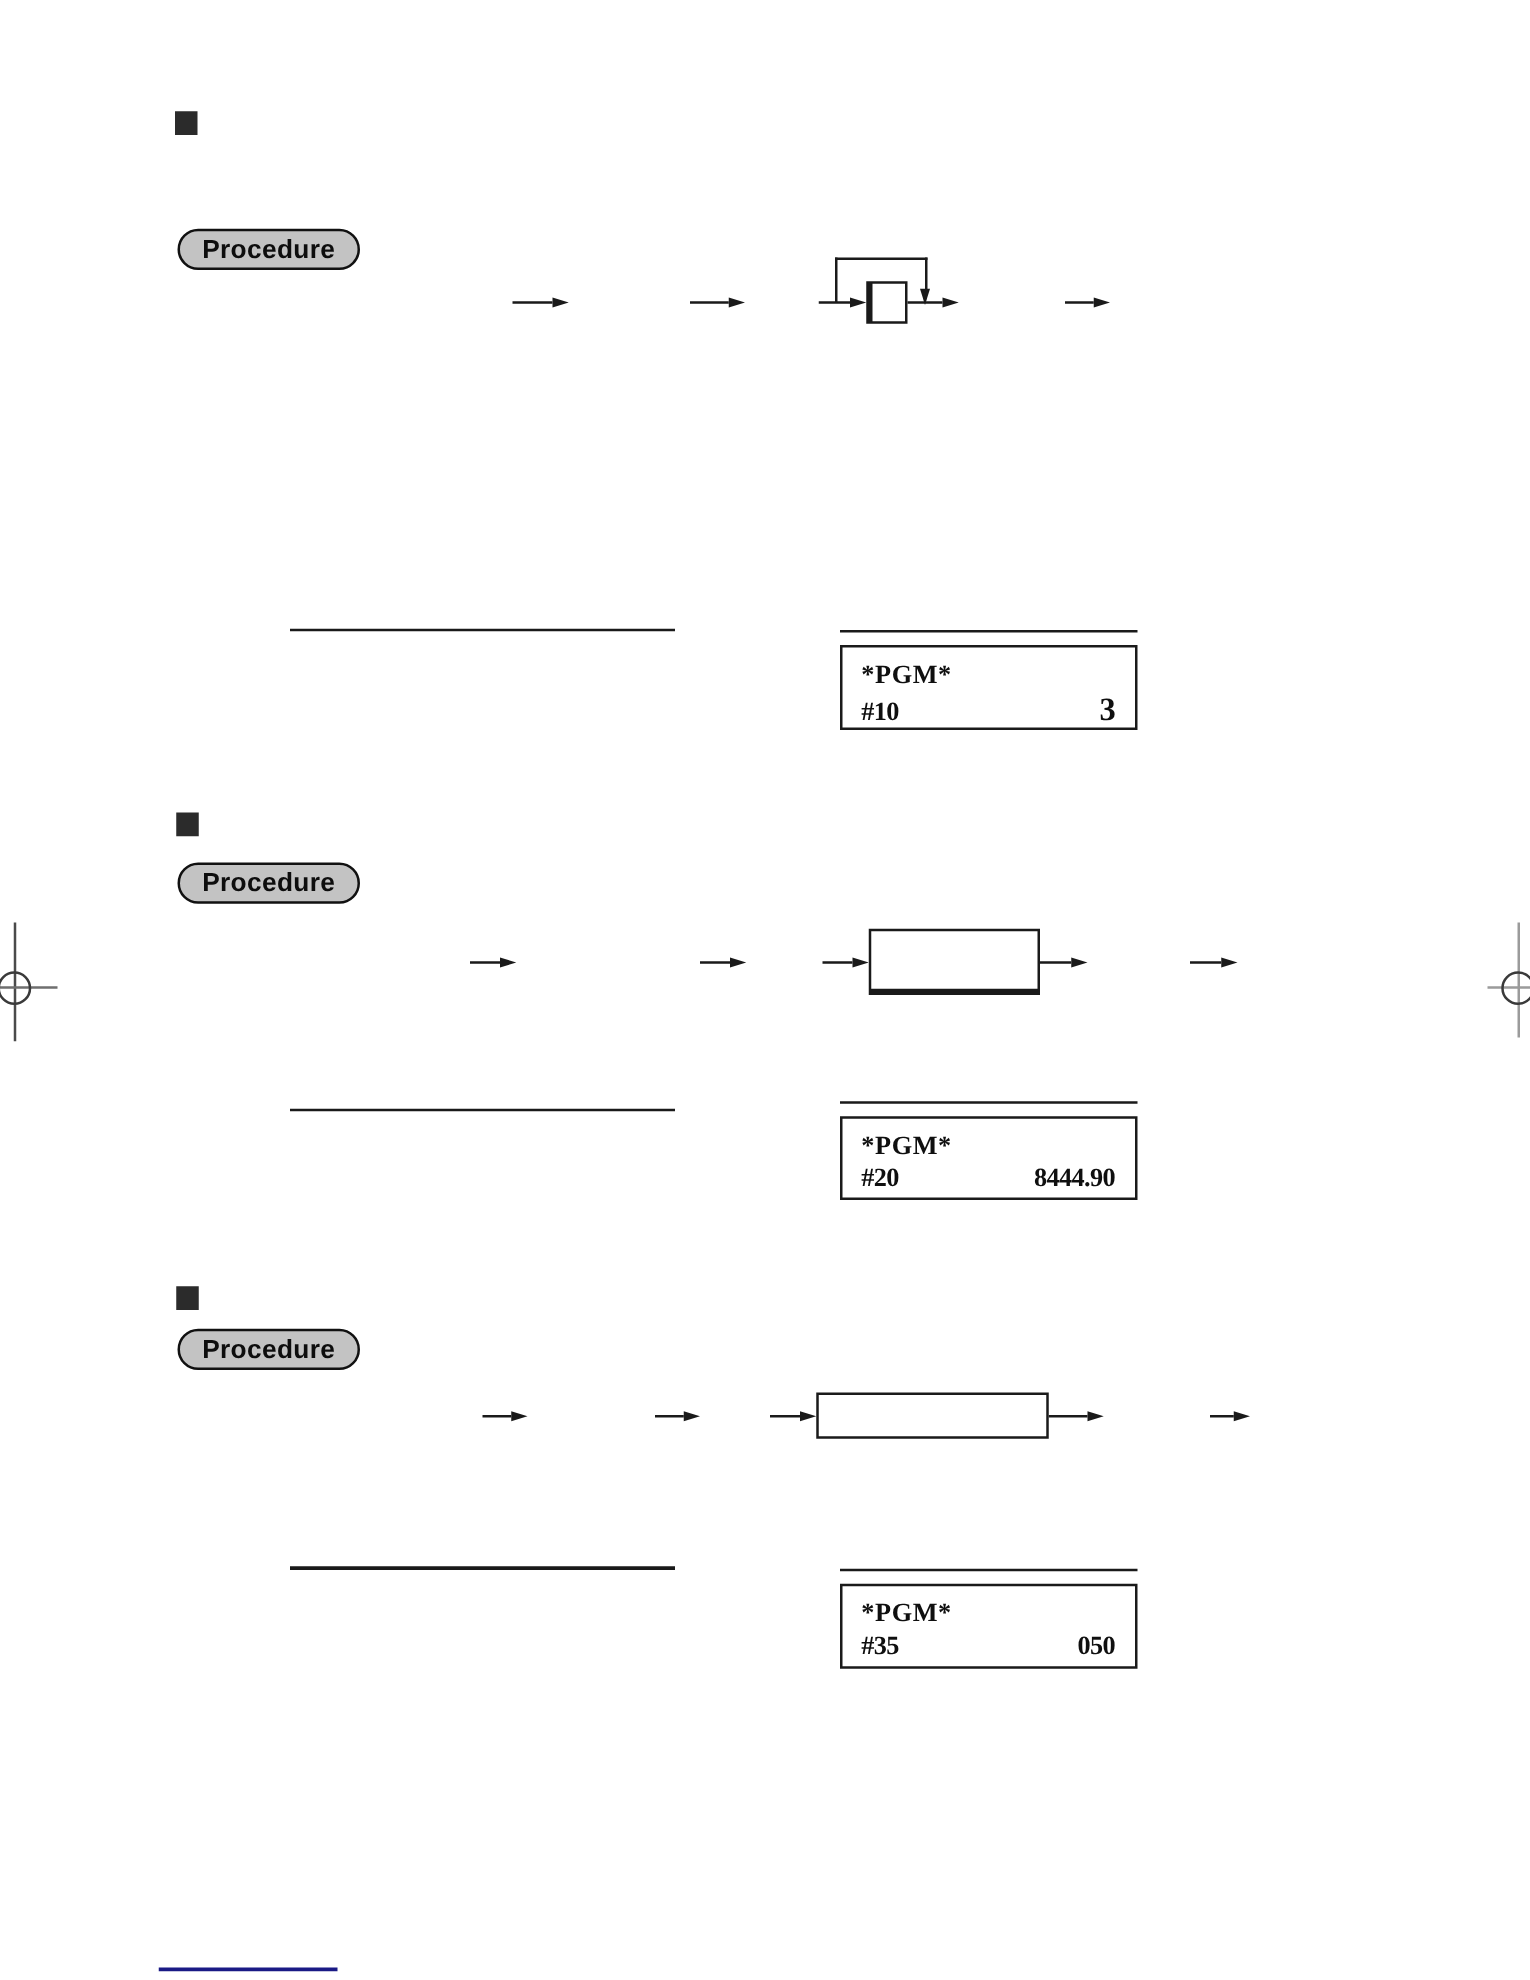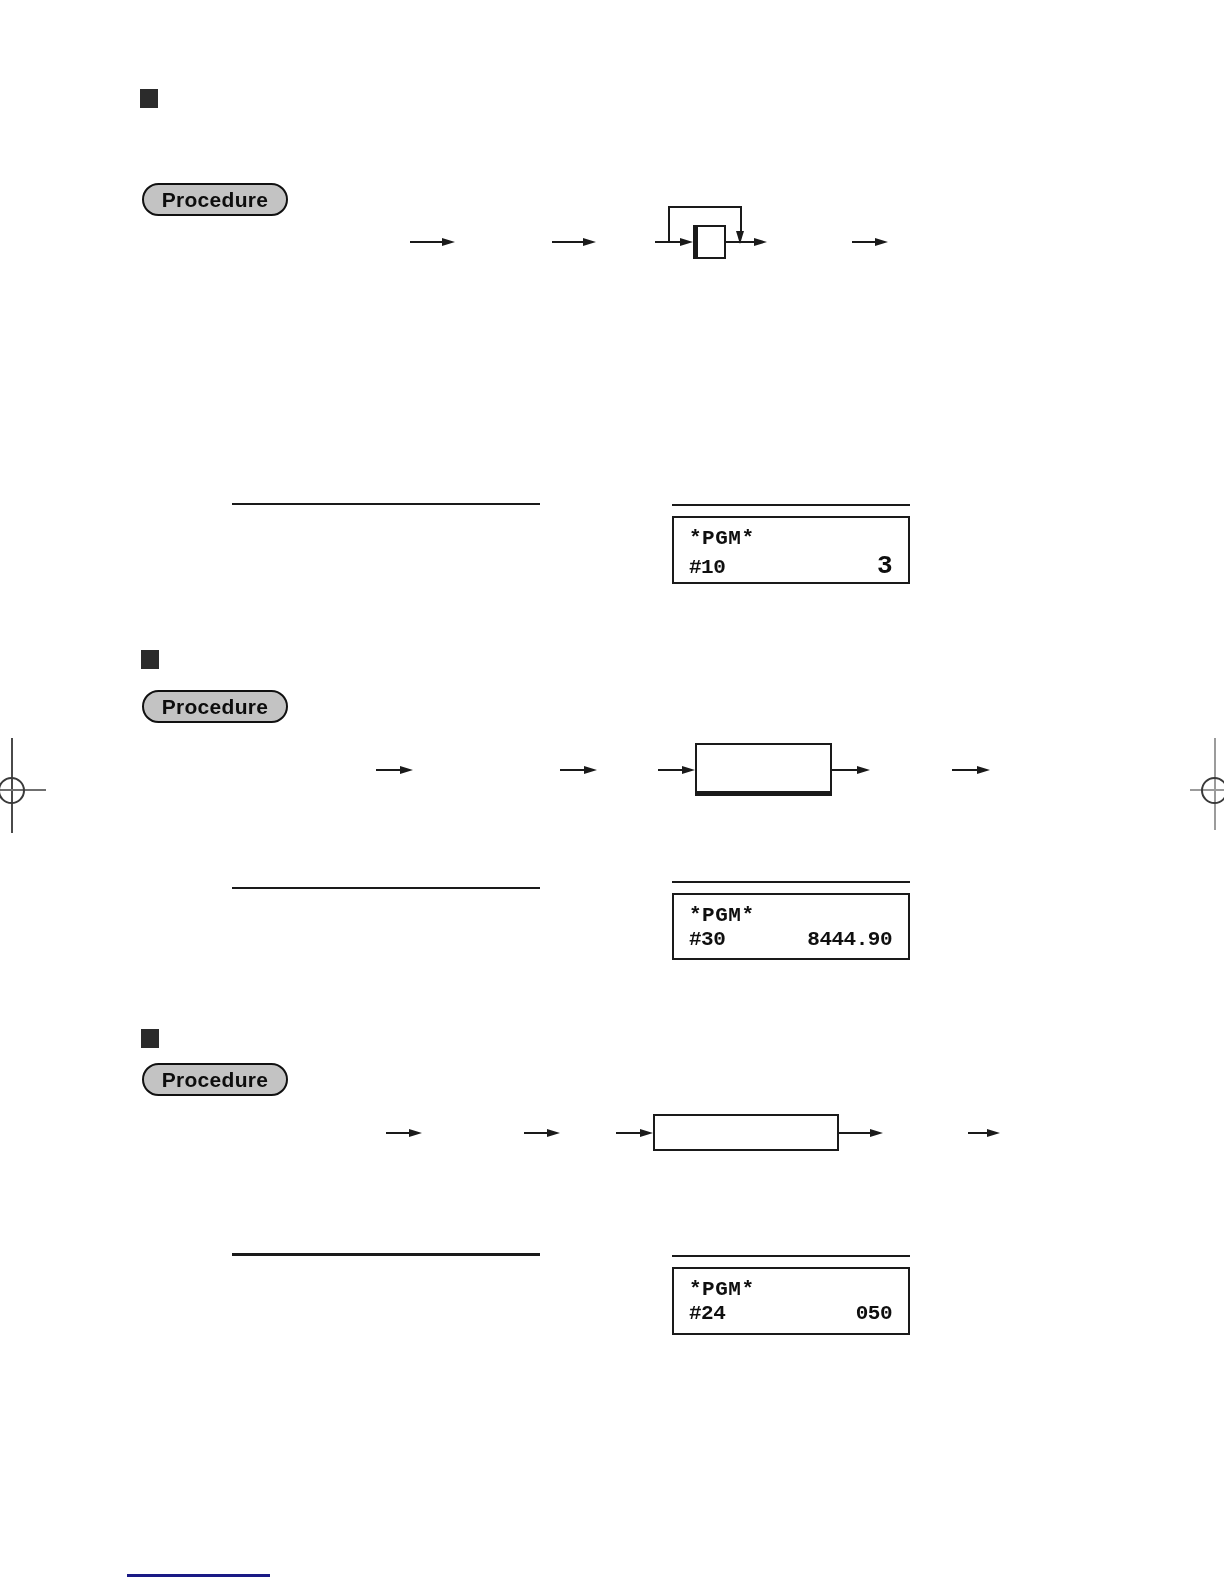--- a/index.html
+++ b/index.html
@@ -49,21 +49,21 @@
   }
 
   
   .key-box { border:2px solid #1a1a1a; background:#fff; }
   .key-box.thick-left { border-left-width:5px; }
   .key-box.thick-bottom { border-bottom-width:5px; }
 
   
   .display-panel {
     border:2px solid #1a1a1a; background:#fff;
-    font-family:Liberation Mono, monospace;
+    font-family:Liberation Serif, serif;
     color:#0f0f0f;
     padding:9px 16px 6px 15px;
   }
   .display-header { font-weight:bold; font-size:21px; letter-spacing:0.5px; }
   .display-row {
     display:flex; justify-content:space-between; align-items:baseline; margin-top:1px;
   }
   .display-code { font-weight:bold; font-size:21px; letter-spacing:-0.5px; }
   .display-value { font-weight:bold; font-size:21px; letter-spacing:-0.5px; }
   .display-value.big { font-size:26px; }
@@ -125,21 +125,21 @@
   <div class="abs key-box thick-bottom" style="left:695px; top:743px; width:137px; height:53px;"></div>
   <div class="arrow" style="left:832px; top:769px; width:25px;"></div>
   <div class="arrow" style="left:952px; top:769px; width:25px;"></div>
 
   <div class="abs hline" style="left:232px; top:887px; width:308px;"></div>
   <div class="abs hline" style="left:672px; top:881px; width:238px;"></div>
 
   <div class="abs display-panel" style="left:672px; top:893px; width:238px; height:67px;">
     <div class="display-header">*PGM*</div>
     <div class="display-row">
-      <span class="display-code">#30</span>
+      <span class="display-code">#20</span>
       <span class="display-value">8444.90</span>
     </div>
   </div>
 
   <div class="abs bullet" style="left:141px; top:1029px;"></div>
 
   <div class="abs badge" style="left:142px; top:1063px;">
     <span>Procedure</span>
   </div>
 
@@ -149,21 +149,21 @@
   <div class="abs key-box" style="left:653px; top:1114px; width:186px; height:37px;"></div>
   <div class="arrow" style="left:839px; top:1132px; width:31px;"></div>
   <div class="arrow" style="left:968px; top:1132px; width:19px;"></div>
 
   <div class="abs hline" style="left:232px; top:1253px; width:308px; height:3px;"></div>
   <div class="abs hline" style="left:672px; top:1255px; width:238px;"></div>
 
   <div class="abs display-panel" style="left:672px; top:1267px; width:238px; height:68px;">
     <div class="display-header">*PGM*</div>
     <div class="display-row">
-      <span class="display-code">#24</span>
+      <span class="display-code">#35</span>
       <span class="display-value">050</span>
     </div>
   </div>
 
   <div>
     <div class="abs darkgray" style="left:11px; top:738px; width:2px; height:95px;"></div>
     <div class="abs" style="left:0; top:789px; width:46px; height:2px; background:#6f6f6f;"></div>
     <div class="abs reg-circle" style="left:-2px; top:777px;"></div>
   </div>
 

